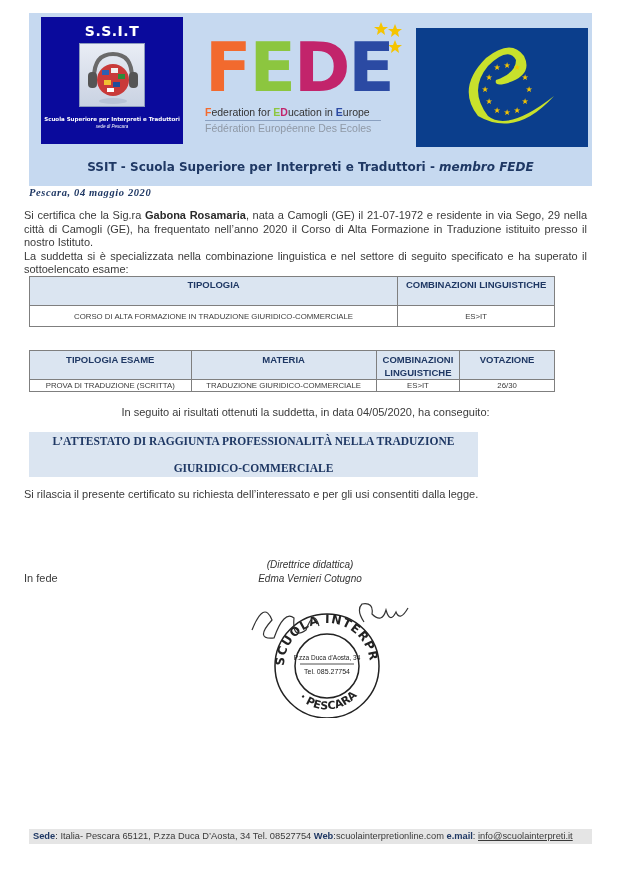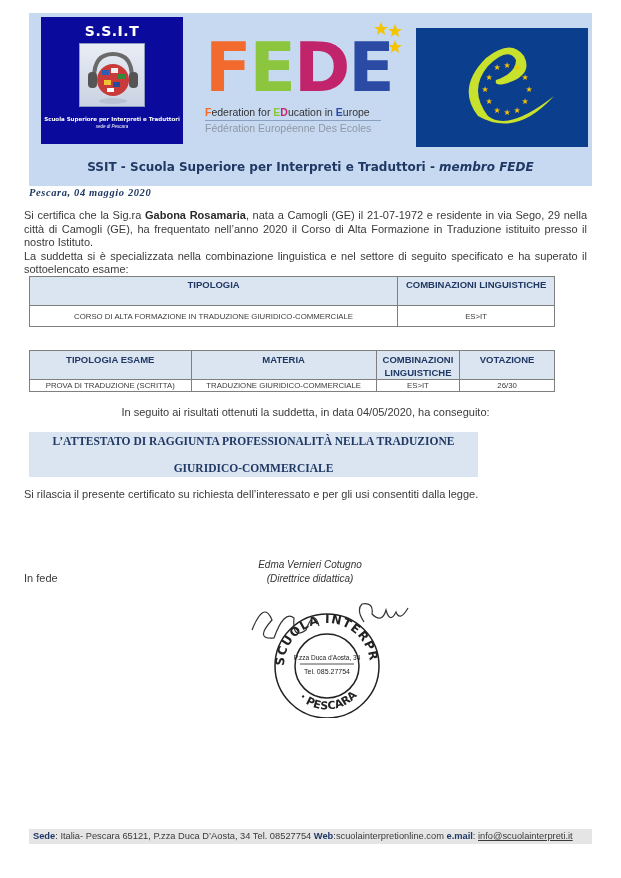--- a/index.html
+++ b/index.html
@@ -203,22 +203,22 @@
 
 <div class="attestato">
   <div class="l1">L’ATTESTATO DI RAGGIUNTA PROFESSIONALITÀ NELLA TRADUZIONE</div>
   <div class="l2">GIURIDICO-COMMERCIALE</div>
 </div>
 
 <div class="body-text p3">Si rilascia il presente certificato su richiesta dell’interessato e per gli usi consentiti dalla legge.</div>
 <div class="body-text p4">In fede</div>
 
 <div class="sign-block">
+  <div>(Direttrice didattica)</div>
   <div>Edma Vernieri Cotugno</div>
-  <div>(Direttrice didattica)</div>
 </div>
 
 <div class="stamp">
   <svg width="170" height="118" viewBox="0 0 170 118">
     <defs>
       <path id="ringTop" d="M40 66 A43 43 0 0 1 126 66"></path>
       <path id="ringBot" d="M50 92 A40 40 0 0 0 116 92"></path>
     </defs>
     <circle cx="83" cy="66" r="52" fill="none" stroke="#222" stroke-width="1.5"></circle>
     <circle cx="83" cy="66" r="32" fill="none" stroke="#222" stroke-width="1.5"></circle>

